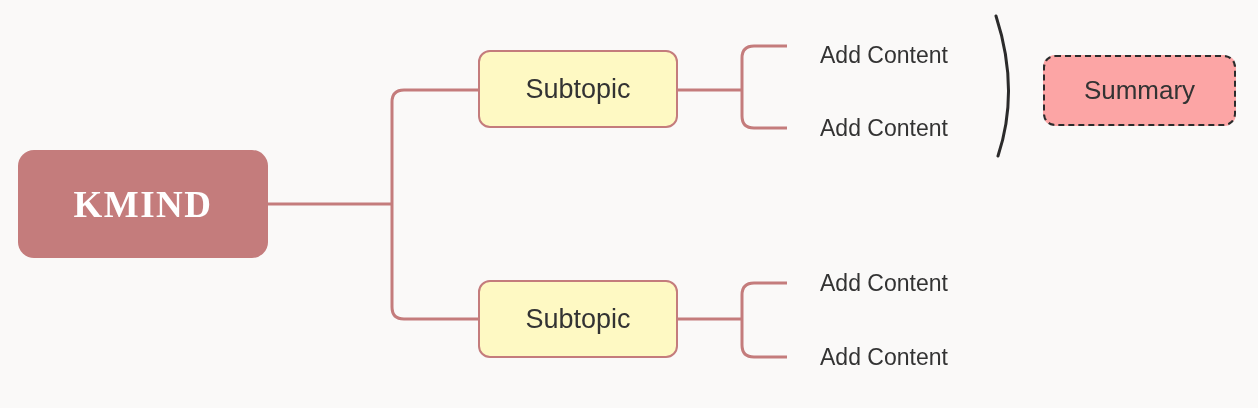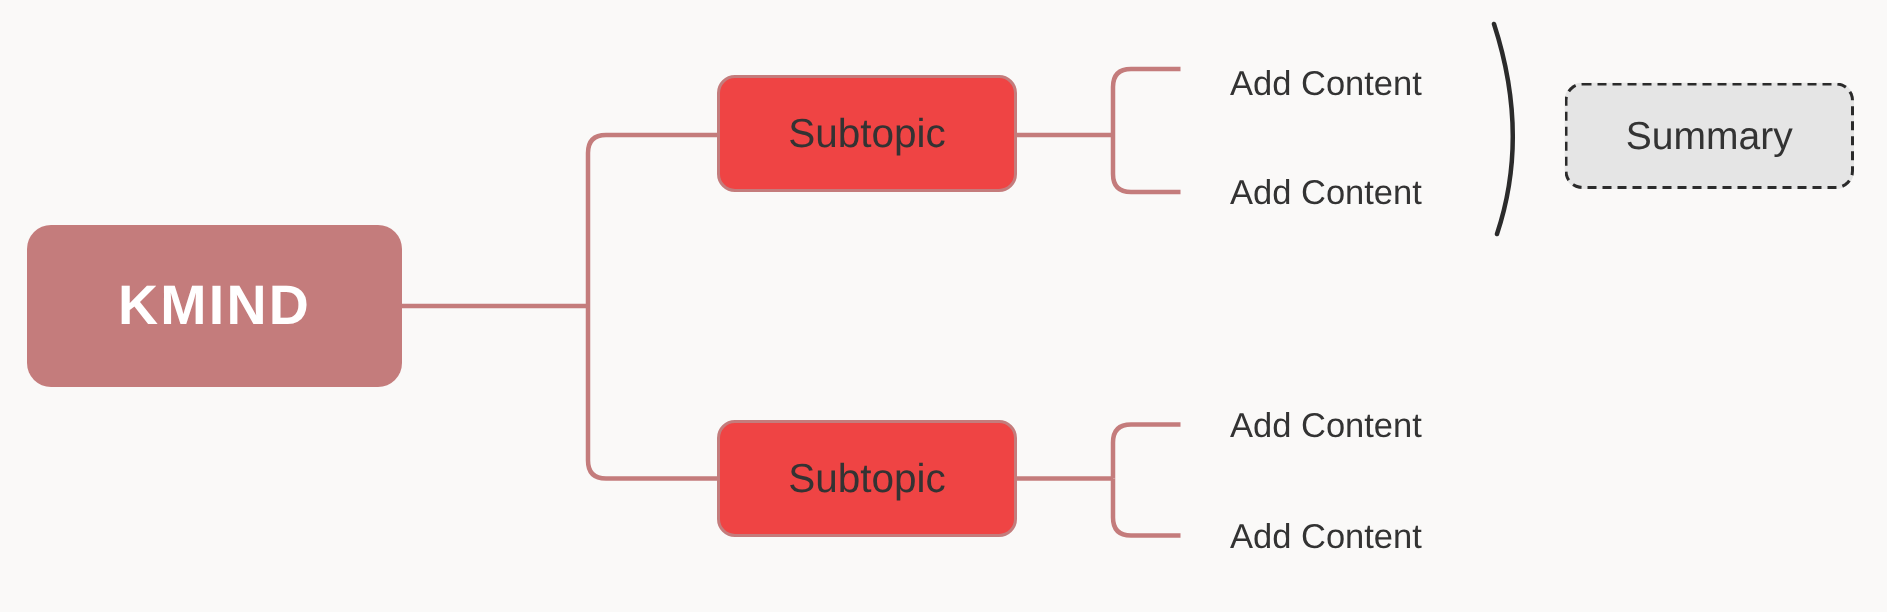--- a/index.html
+++ b/index.html
@@ -42,27 +42,28 @@
     left: 18px;
     top: 150px;
     width: 250px;
     height: 108px;
     background: #c47c7c;
     border-radius: 16px;
     color: #ffffff;
     font-size: 37px;
     font-weight: bold;
     letter-spacing: 1.5px;
+    font-family: Liberation Serif, serif;
   }
   
   .subtopic-node {
     left: 478px;
     width: 200px;
     height: 78px;
-    background: #ef4444;
+    background: #fef9c3;
     border: 2px solid #c47c7c;
     border-radius: 12px;
     color: #333333;
     font-size: 27px;
   }
   #node-subtopic-1 { top: 50px; }
   #node-subtopic-2 { top: 280px; }
   
   .leaf-node {
     left: 820px;
@@ -75,21 +76,21 @@
   #node-leaf-1 { top: 38px; }
   #node-leaf-2 { top: 111px; }
   #node-leaf-3 { top: 266px; }
   #node-leaf-4 { top: 340px; }
   
   #node-summary {
     left: 1043px;
     top: 55px;
     width: 193px;
     height: 71px;
-    background: #e5e5e5;
+    background: #fca5a5;
     border: 2px dashed #2b2b2b;
     border-radius: 12px;
     color: #333333;
     font-size: 26px;
   }
 </style>
 </head>
 <body>
 
 <div id="mindmap-canvas">

